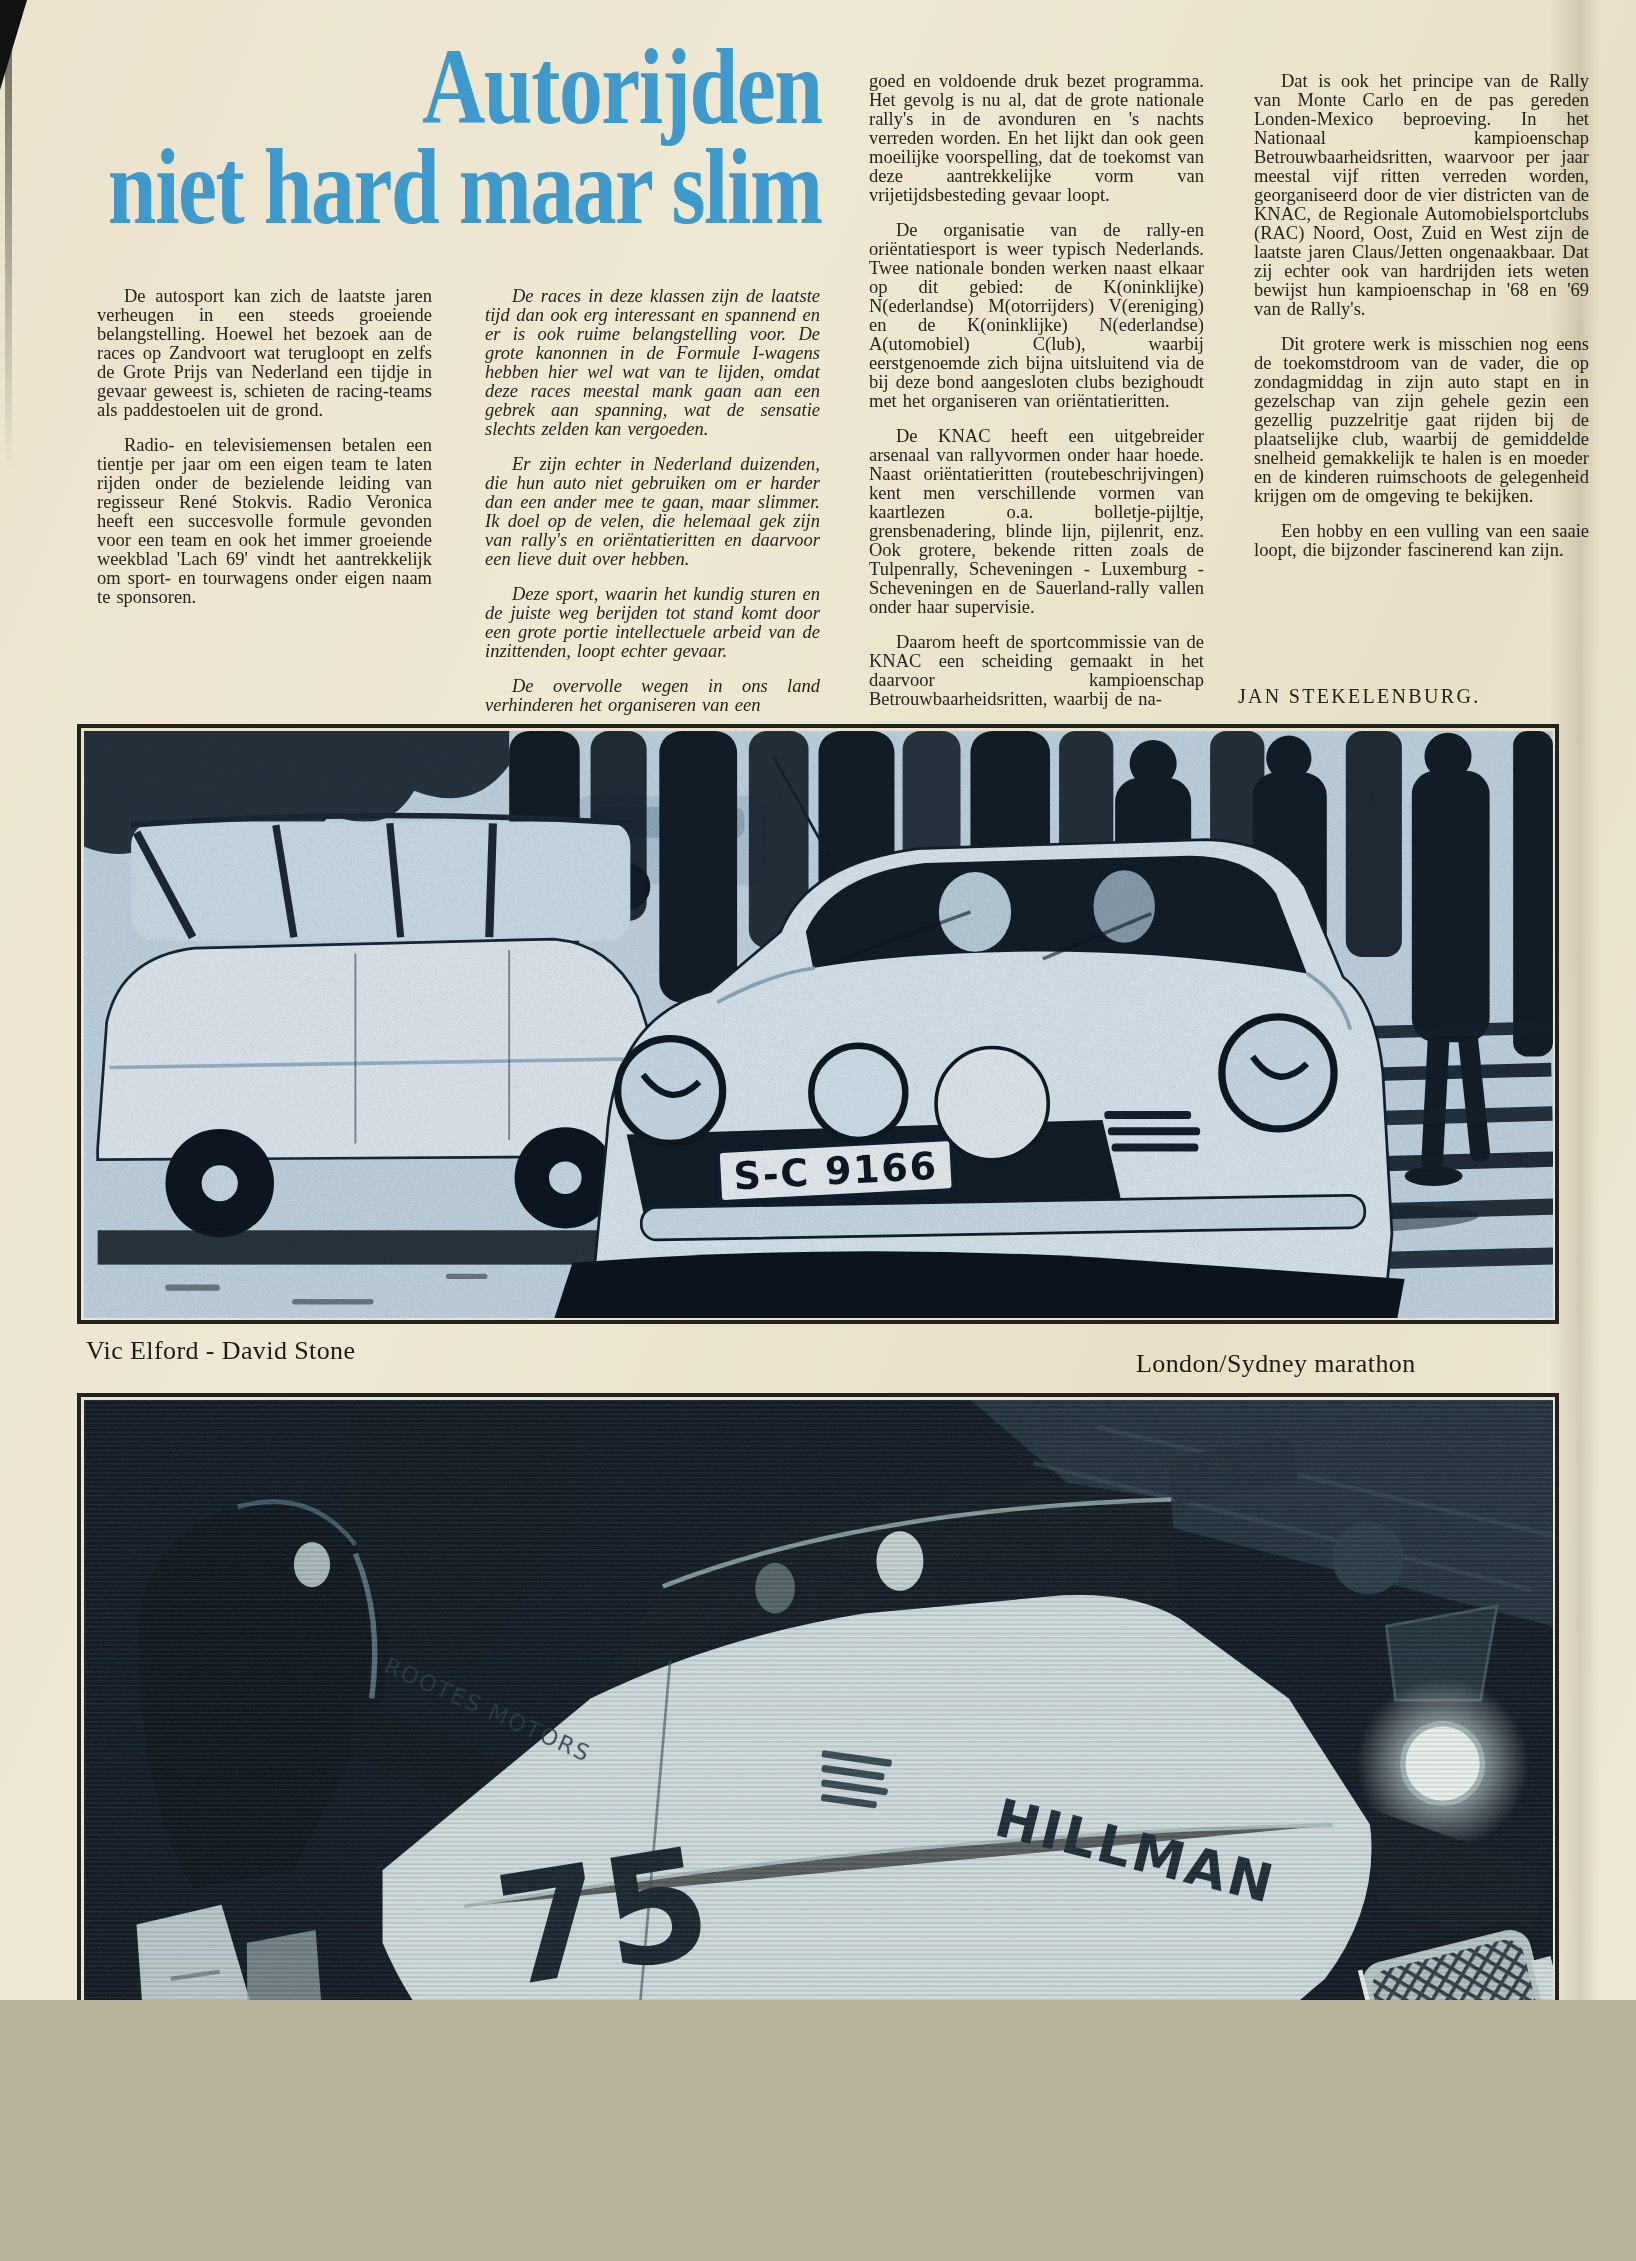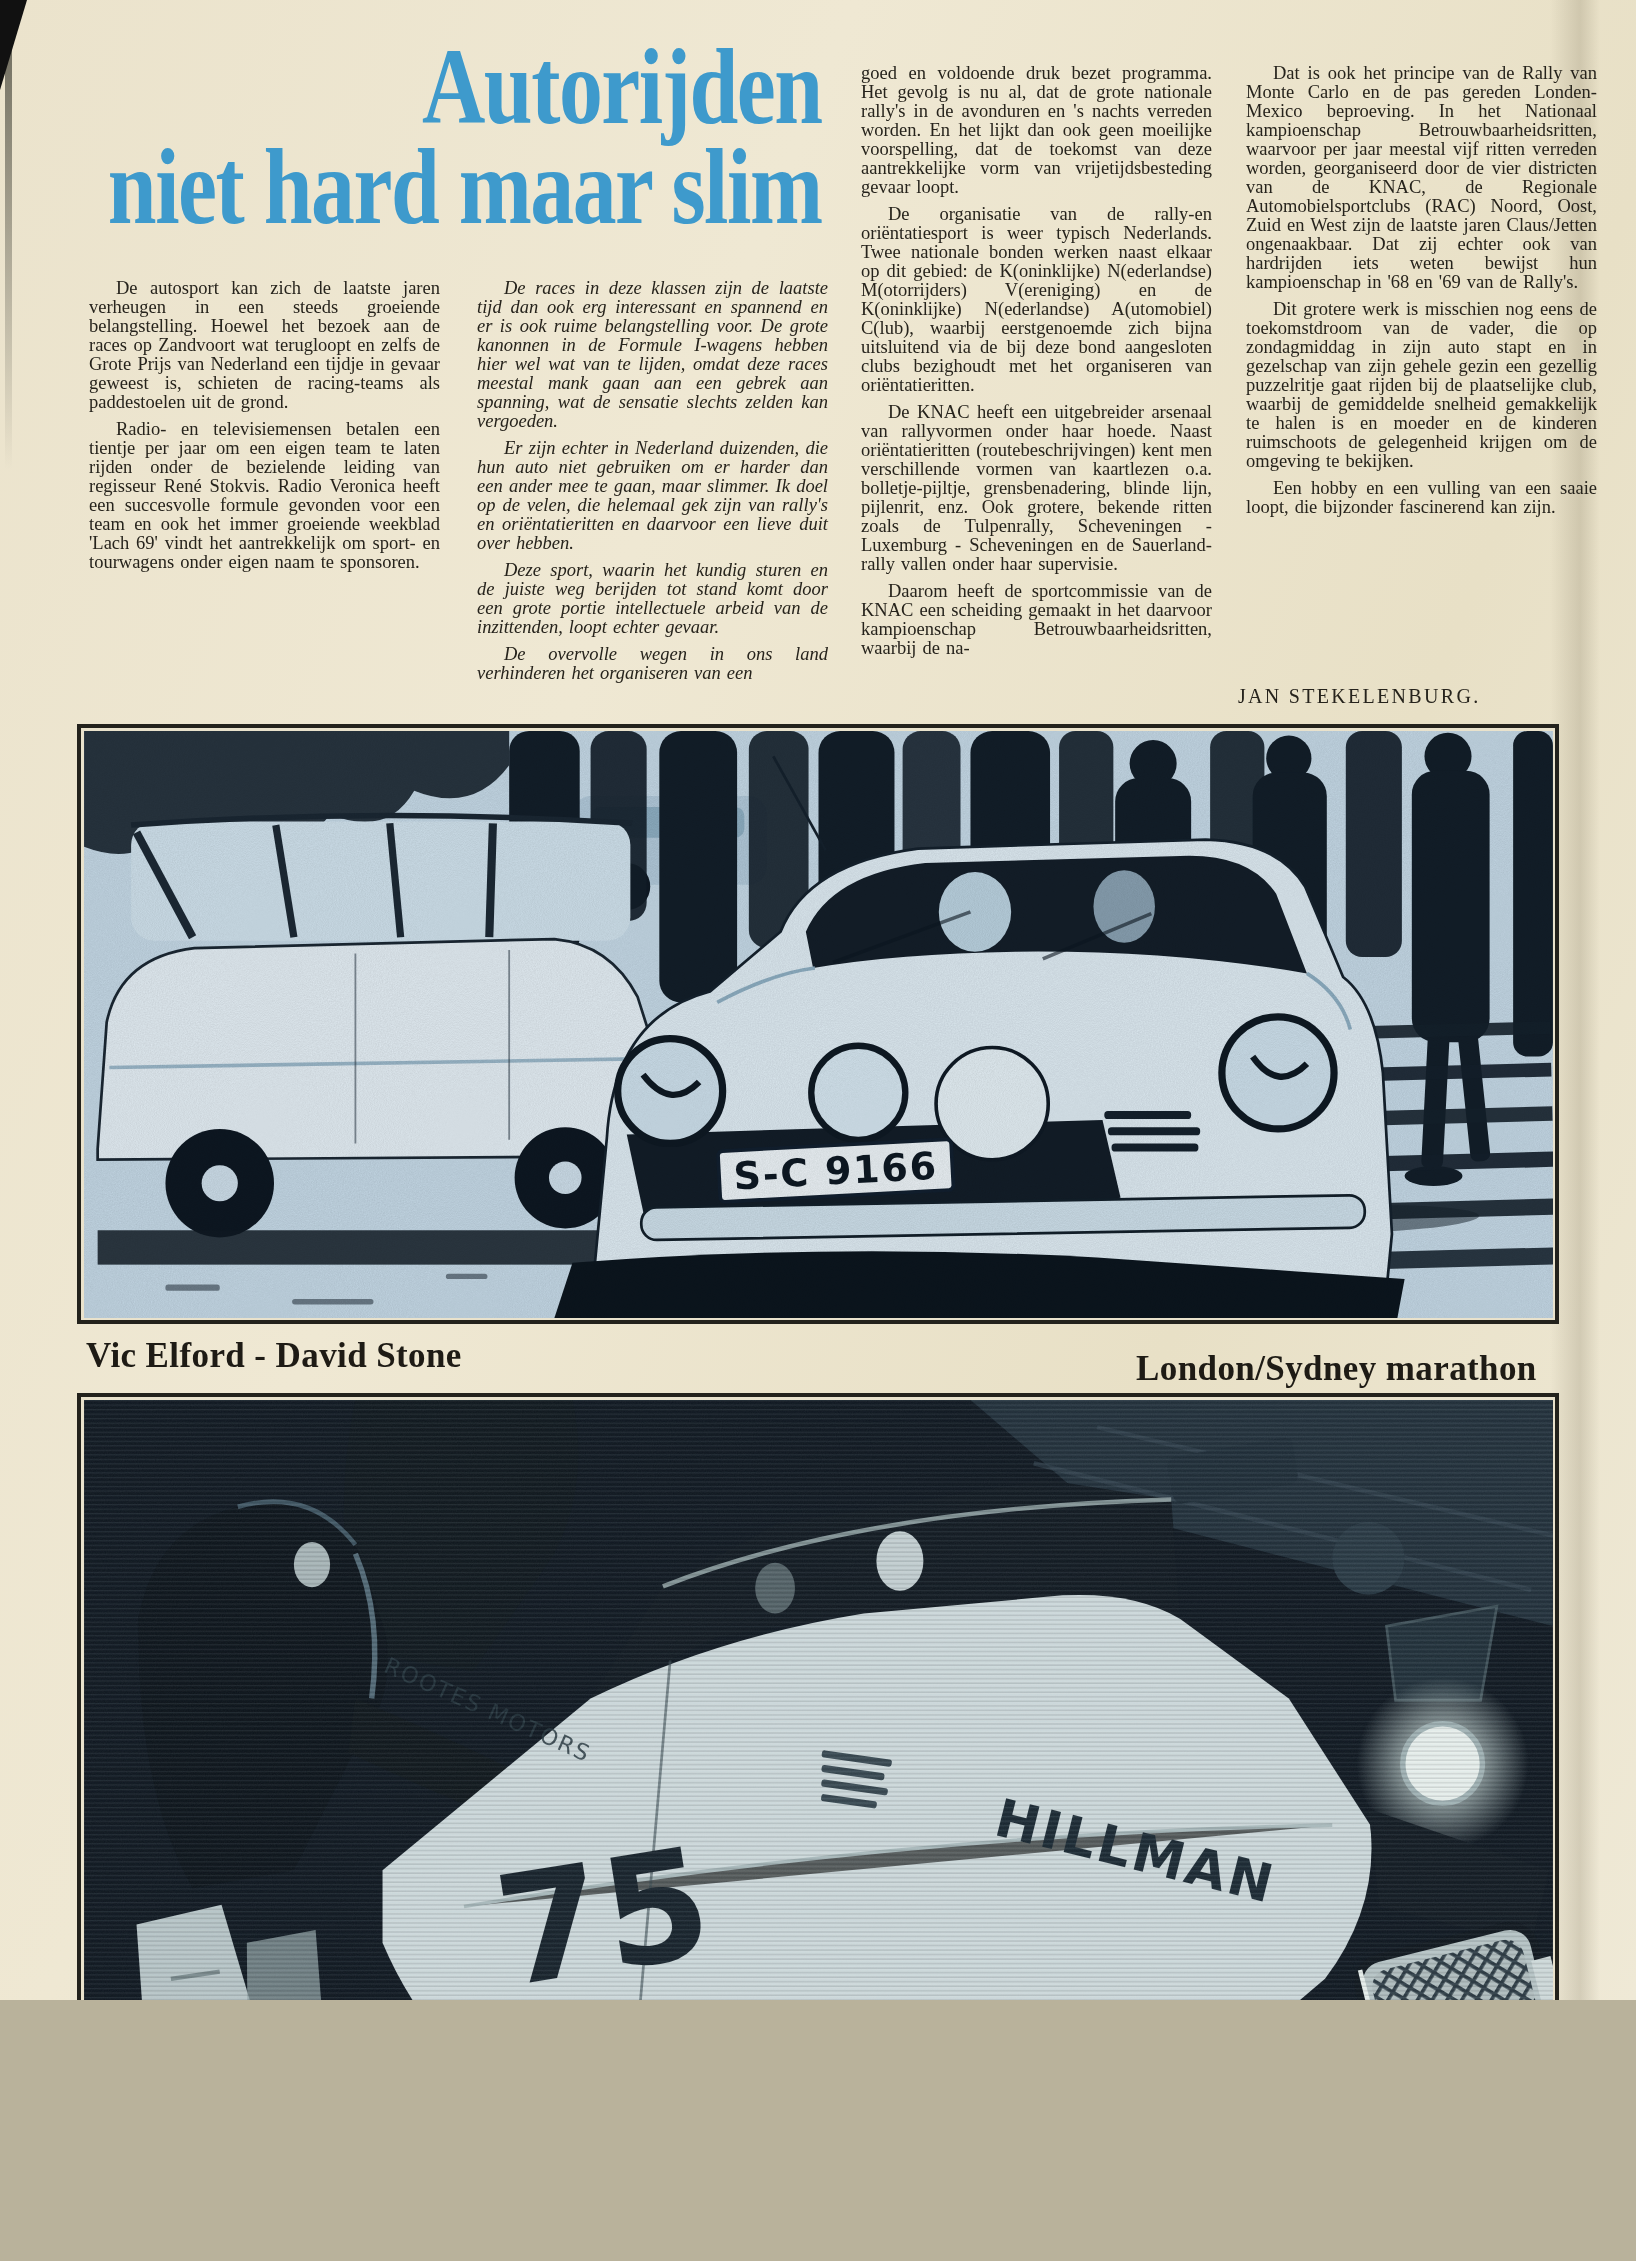--- a/index.html
+++ b/index.html
@@ -15,34 +15,34 @@
     background:#111; clip-path:polygon(0 0,100% 0,0 100%);}
   .fold-right{position:absolute;right:36px;top:0;width:50px;height:2262px;
     background:linear-gradient(90deg,rgba(90,80,55,0),rgba(90,80,55,.18) 60%,rgba(90,80,55,0));}
   
   .headline{position:absolute;left:86px;top:38px;width:897px;margin:0;
     text-align:right;font-weight:bold;font-size:107px;line-height:.93;letter-spacing:-1.8px;
     transform:scaleX(.82);transform-origin:left top;}
   
   .col{position:absolute;width:367px;text-align:justify;font-size:18.5px;line-height:19px;
     word-spacing:1.4px;color:#26231c;overflow:hidden;}
-  .col p{margin:8px;text-indent:27px;}
+  .col p{margin:16px;text-indent:27px;}
   .col p.cont{text-indent:0;}
   .col1{left:81px;top:271px;height:452px;}
   .col2{left:469px;top:271px;height:452px;font-style:italic;}
   .col3{left:853px;top:56px;height:666px;}
   .col4{left:1238px;top:56px;height:633px;}
   .byline{position:absolute;left:1238px;top:685px;width:364px;text-align:left;
     font-size:20px;letter-spacing:2.3px;color:#26231c;}
   
   .photo{position:absolute;left:77px;border:4.5px solid #23221c;padding:2.7px;background:#e9e2cc;margin:0;}
   .photo svg{display:block;}
   .photo1{top:724px;}
   .photo2{top:1393px;}
-  .caption{position:absolute;font-weight:bold;font-size:35px;color:#1e1b15;letter-spacing:0.4px;}
+  .caption{position:absolute;font-weight:normal;font-size:26px;color:#1e1b15;letter-spacing:0.4px;}
   .caption-left{left:86px;top:1336px;}
   .caption-right{left:1136px;top:1349px;width:427px;}
   .page-number{position:absolute;left:30px;top:2205px;font-size:31px;color:#2c2920;}
 </style>
 </head>
 <body>
 
 <div class="page">
 
   <div class="edge-left"></div>

